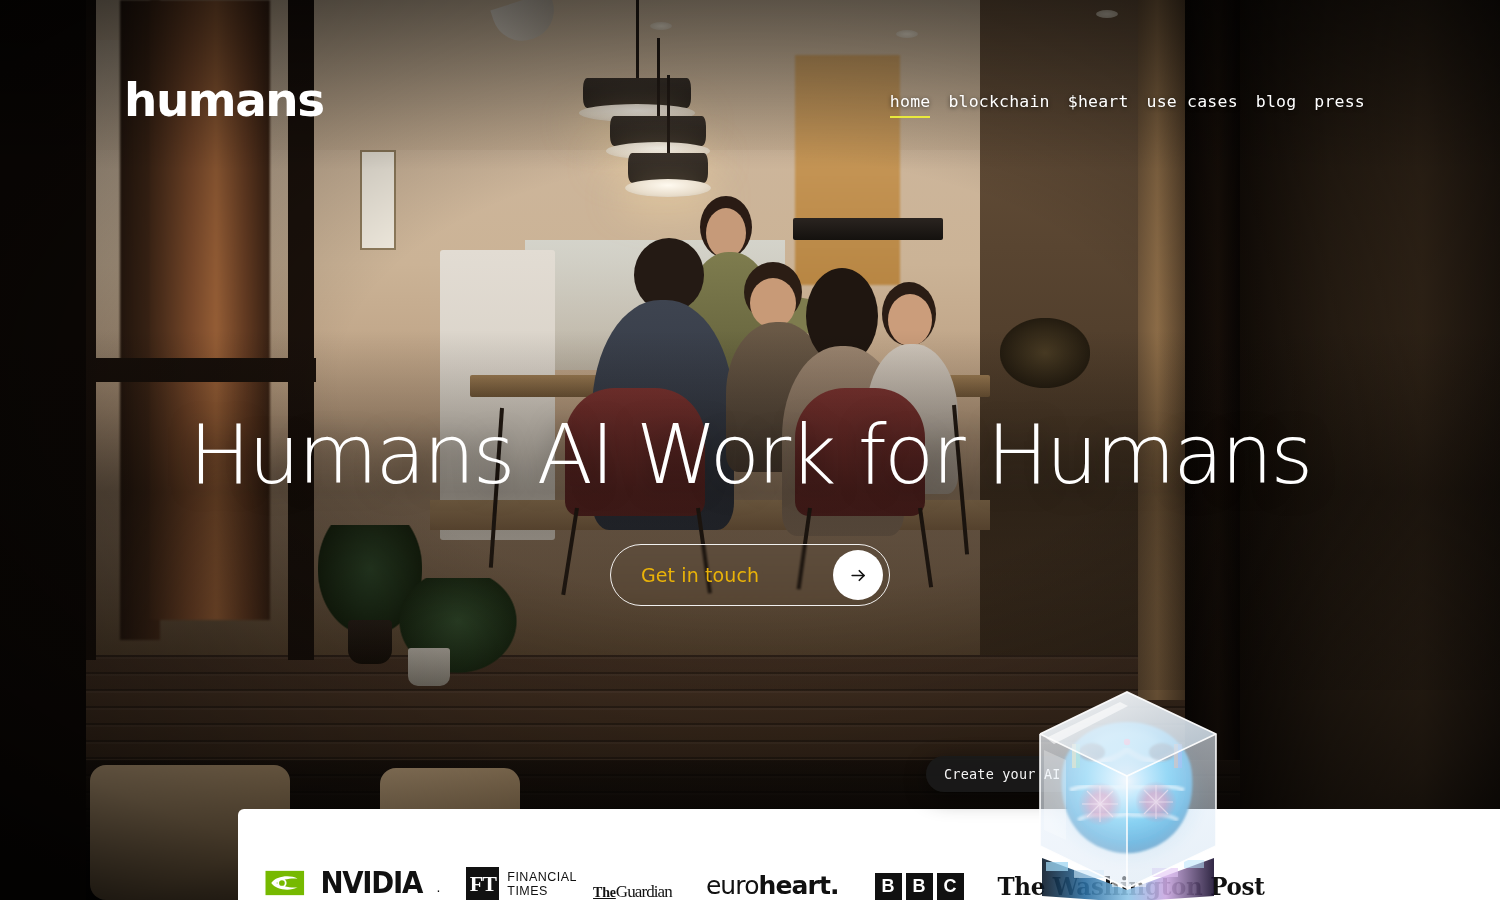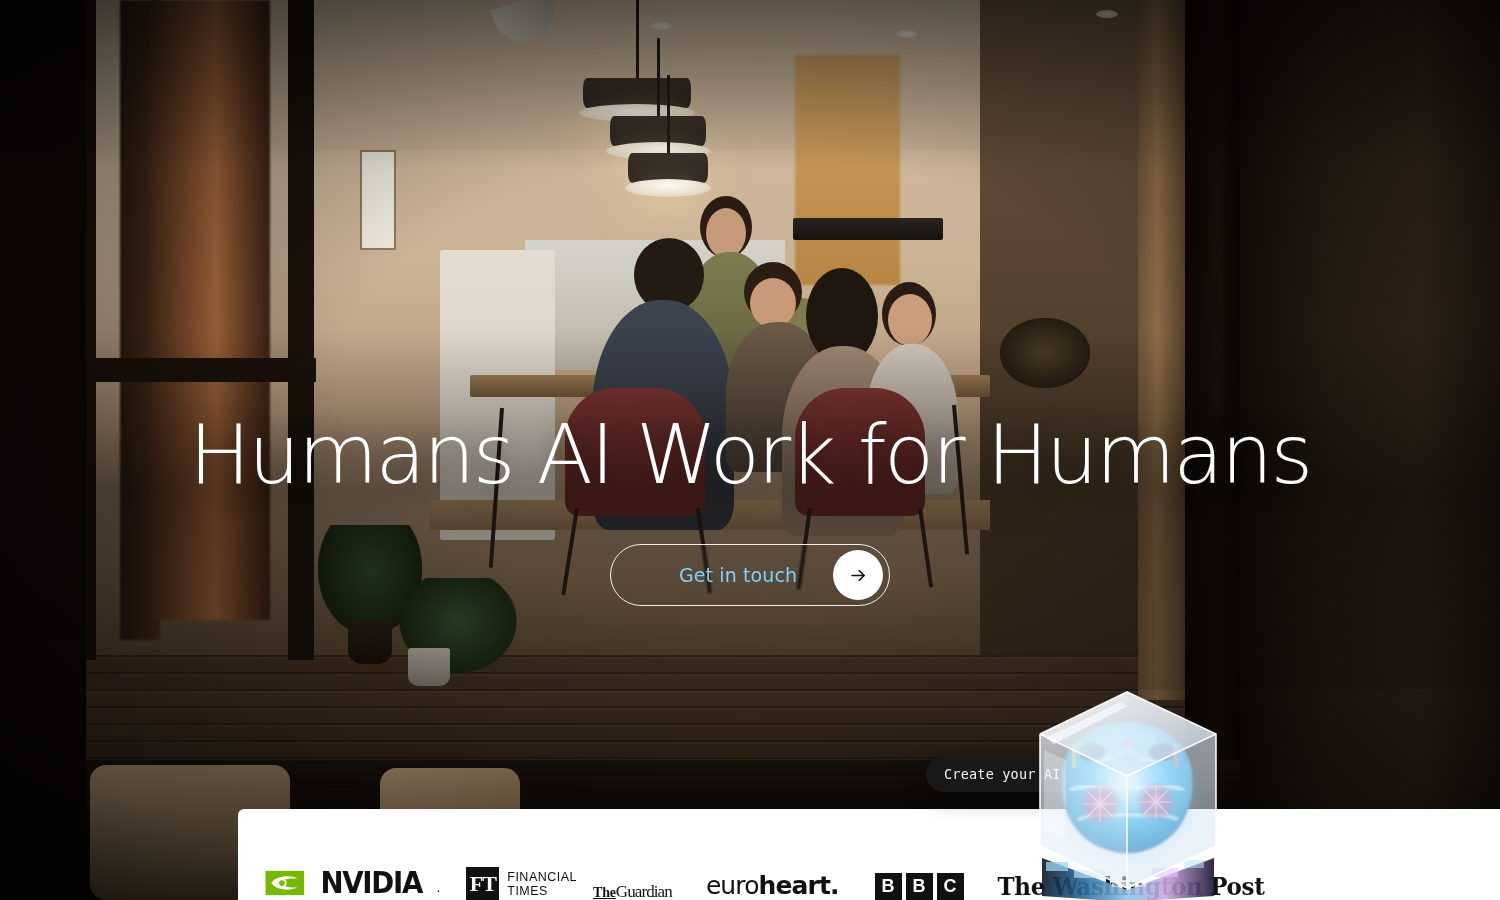--- a/index.html
+++ b/index.html
@@ -177,21 +177,21 @@
     font-family:"DejaVu Sans", sans-serif; font-weight:300; font-size:82px;
     color:#fff; letter-spacing:-2.4px; line-height:1.0; white-space:nowrap;
     text-shadow:0 3px 26px rgba(0,0,0,.5);
   }
   .cta {
     margin-top:48px; display:flex; align-items:center; justify-content:space-between;
     width:280px; height:62px; border:1.6px solid rgba(255,255,255,.92);
     border-radius:40px; padding:0 6px 0 30px; cursor:pointer;
     backdrop-filter:blur(1px);
   }
-  .cta-label { font-family:"DejaVu Sans", sans-serif; font-size:19px; color:#7dd3fc; letter-spacing:.1px;margin-left:38px; }
+  .cta-label { font-family:"DejaVu Sans", sans-serif; font-size:19px; color:#eab308; letter-spacing:.1px; }
   .cta-circle {
     width:50px; height:50px; border-radius:50%; background:#fff;
     display:flex; align-items:center; justify-content:center;
   }
   .cta-circle svg { width:19px; height:19px; }
 
   
   .create-pill {
     position:absolute; left:926px; top:756px; z-index:45;
     display:flex; align-items:center; gap:8px;
@@ -335,20 +335,31 @@
 
     <div class="pillarR2"></div>
     <div class="pillarR"></div>
     <div class="frameR"></div>
 
     <div class="topshadow"></div>
     <div class="heroscrim"></div>
     <div class="vignette"></div>
   </div>
 
+  <div class="header">
+    <div class="logo">humans</div>
+    <nav class="nav">
+      <span class="navitem active">home</span>
+      <span class="navitem">blockchain</span>
+      <span class="navitem">$heart</span>
+      <span class="navitem">use cases</span>
+      <span class="navitem">blog</span>
+      <span class="navitem">press</span>
+    </nav>
+  </div>
 
   <div class="hero">
     <h1 class="headline">Humans AI Work for Humans</h1>
     <div class="cta">
       <span class="cta-label">Get in touch</span>
       <span class="cta-circle">
         <svg viewBox="0 0 24 24" fill="none" stroke="#111" stroke-width="2.1" stroke-linecap="round" stroke-linejoin="round">
           <line x1="4" y1="12" x2="19" y2="12"></line>
             <polyline points="13,6 19,12 13,18"></polyline>
         </svg>

